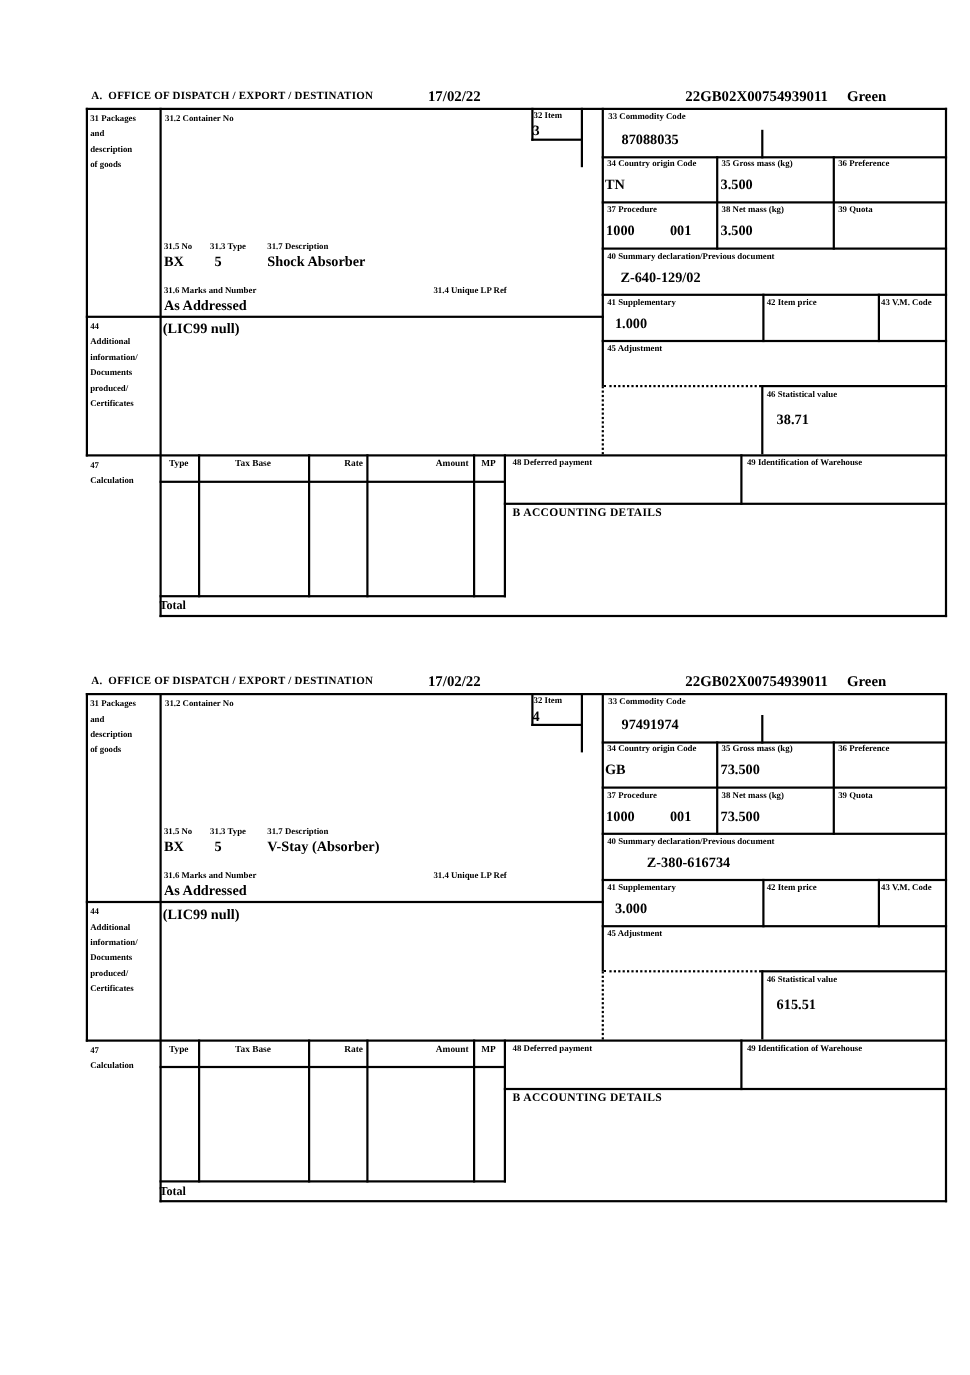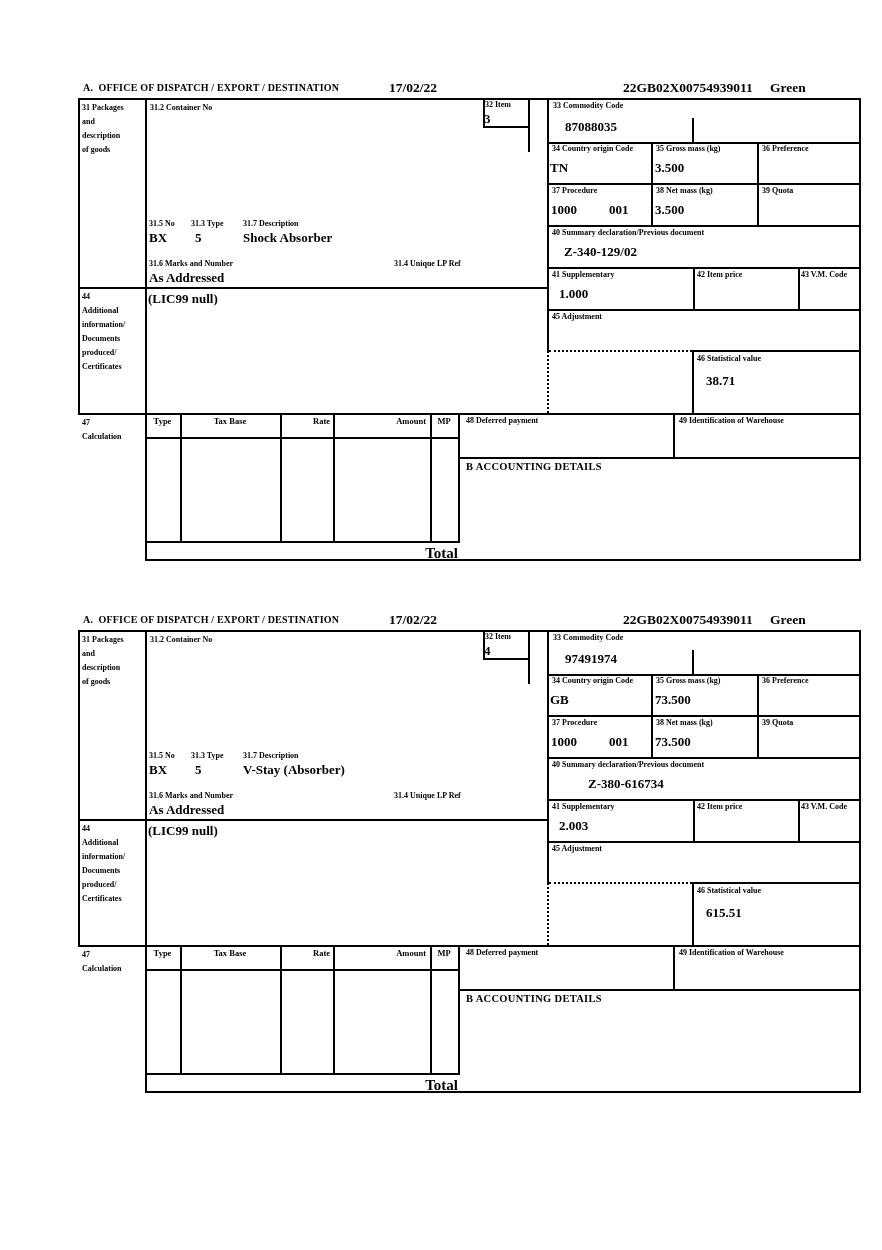--- a/index.html
+++ b/index.html
@@ -9,21 +9,21 @@
   .ln{position:absolute;background:#000;}
   .dh{position:absolute;border-top:2px dotted #000;height:0;}
   .dv{position:absolute;border-left:2px dotted #000;width:0;}
   .lbl{position:absolute;font-size:8px;font-weight:bold;line-height:10px;white-space:pre;}
   .ml{position:absolute;font-size:8px;font-weight:bold;line-height:14px;white-space:pre-line;}
   .val{position:absolute;font-size:13px;font-weight:bold;white-space:pre;}
   .hdr{position:absolute;font-size:10px;font-weight:bold;white-space:pre;letter-spacing:.2px;}
   .big{position:absolute;font-size:13.5px;font-weight:bold;white-space:pre;margin-left:35px;}
   .ch{position:absolute;font-size:8.5px;font-weight:bold;}
   .acct{position:absolute;font-size:10.5px;font-weight:bold;letter-spacing:.3px;}
-  .tot{position:absolute;font-size:15px;font-weight:bold;text-align:right;}
+  .tot{position:absolute;font-size:11px;font-weight:bold;text-align:left;}
 </style>
 </head>
 <body>
 
 <div class="sheet">
 
   <div class="block" style="top:80px;">
 
     <span class="hdr" style="left:5px;top:2px;">A.  OFFICE OF DISPATCH / EXPORT / DESTINATION</span>
     <span class="big" style="left:276px;top:0;">17/02/22</span>
@@ -103,21 +103,21 @@
     <span class="lbl" style="left:578px;top:64px;">35 Gross mass (kg)</span>
     <span class="val" style="left:577px;top:80px;">3.500</span>
     <span class="lbl" style="left:684px;top:64px;">36 Preference</span>
     <span class="lbl" style="left:474px;top:106px;">37 Procedure</span>
     <span class="val" style="left:473px;top:122px;">1000</span>
     <span class="val" style="left:531px;top:122px;">001</span>
     <span class="lbl" style="left:578px;top:106px;">38 Net mass (kg)</span>
     <span class="val" style="left:577px;top:122px;">3.500</span>
     <span class="lbl" style="left:684px;top:106px;">39 Quota</span>
     <span class="lbl" style="left:474px;top:148px;">40 Summary declaration/Previous document</span>
-    <span class="val" style="left:486px;top:164px;">Z-340-129/02</span>
+    <span class="val" style="left:486px;top:164px;">Z-640-129/02</span>
     <span class="lbl" style="left:474px;top:190px;">41 Supplementary</span>
     <span class="val" style="left:481px;top:206px;">1.000</span>
     <span class="lbl" style="left:619px;top:190px;">42 Item price</span>
     <span class="lbl" style="left:723px;top:190px;">43 V.M. Code</span>
     <span class="lbl" style="left:474px;top:232px;">45 Adjustment</span>
     <span class="lbl" style="left:619px;top:274px;">46 Statistical value</span>
     <span class="val" style="left:628px;top:293px;">38.71</span>
 
     <span class="ch" style="left:67px;top:336px;width:35px;text-align:center;">Type</span>
     <span class="ch" style="left:102px;top:336px;width:100px;text-align:center;">Tax Base</span>
@@ -213,21 +213,21 @@
     <span class="lbl" style="left:684px;top:64px;">36 Preference</span>
     <span class="lbl" style="left:474px;top:106px;">37 Procedure</span>
     <span class="val" style="left:473px;top:122px;">1000</span>
     <span class="val" style="left:531px;top:122px;">001</span>
     <span class="lbl" style="left:578px;top:106px;">38 Net mass (kg)</span>
     <span class="val" style="left:577px;top:122px;">73.500</span>
     <span class="lbl" style="left:684px;top:106px;">39 Quota</span>
     <span class="lbl" style="left:474px;top:148px;">40 Summary declaration/Previous document</span>
     <span class="val" style="left:510px;top:164px;">Z-380-616734</span>
     <span class="lbl" style="left:474px;top:190px;">41 Supplementary</span>
-    <span class="val" style="left:481px;top:206px;">2.003</span>
+    <span class="val" style="left:481px;top:206px;">3.000</span>
     <span class="lbl" style="left:619px;top:190px;">42 Item price</span>
     <span class="lbl" style="left:723px;top:190px;">43 V.M. Code</span>
     <span class="lbl" style="left:474px;top:232px;">45 Adjustment</span>
     <span class="lbl" style="left:619px;top:274px;">46 Statistical value</span>
     <span class="val" style="left:628px;top:293px;">615.51</span>
 
     <span class="ch" style="left:67px;top:336px;width:35px;text-align:center;">Type</span>
     <span class="ch" style="left:102px;top:336px;width:100px;text-align:center;">Tax Base</span>
     <span class="ch" style="left:202px;top:336px;width:50px;text-align:right;">Rate</span>
     <span class="ch" style="left:255px;top:336px;width:93px;text-align:right;">Amount</span>

